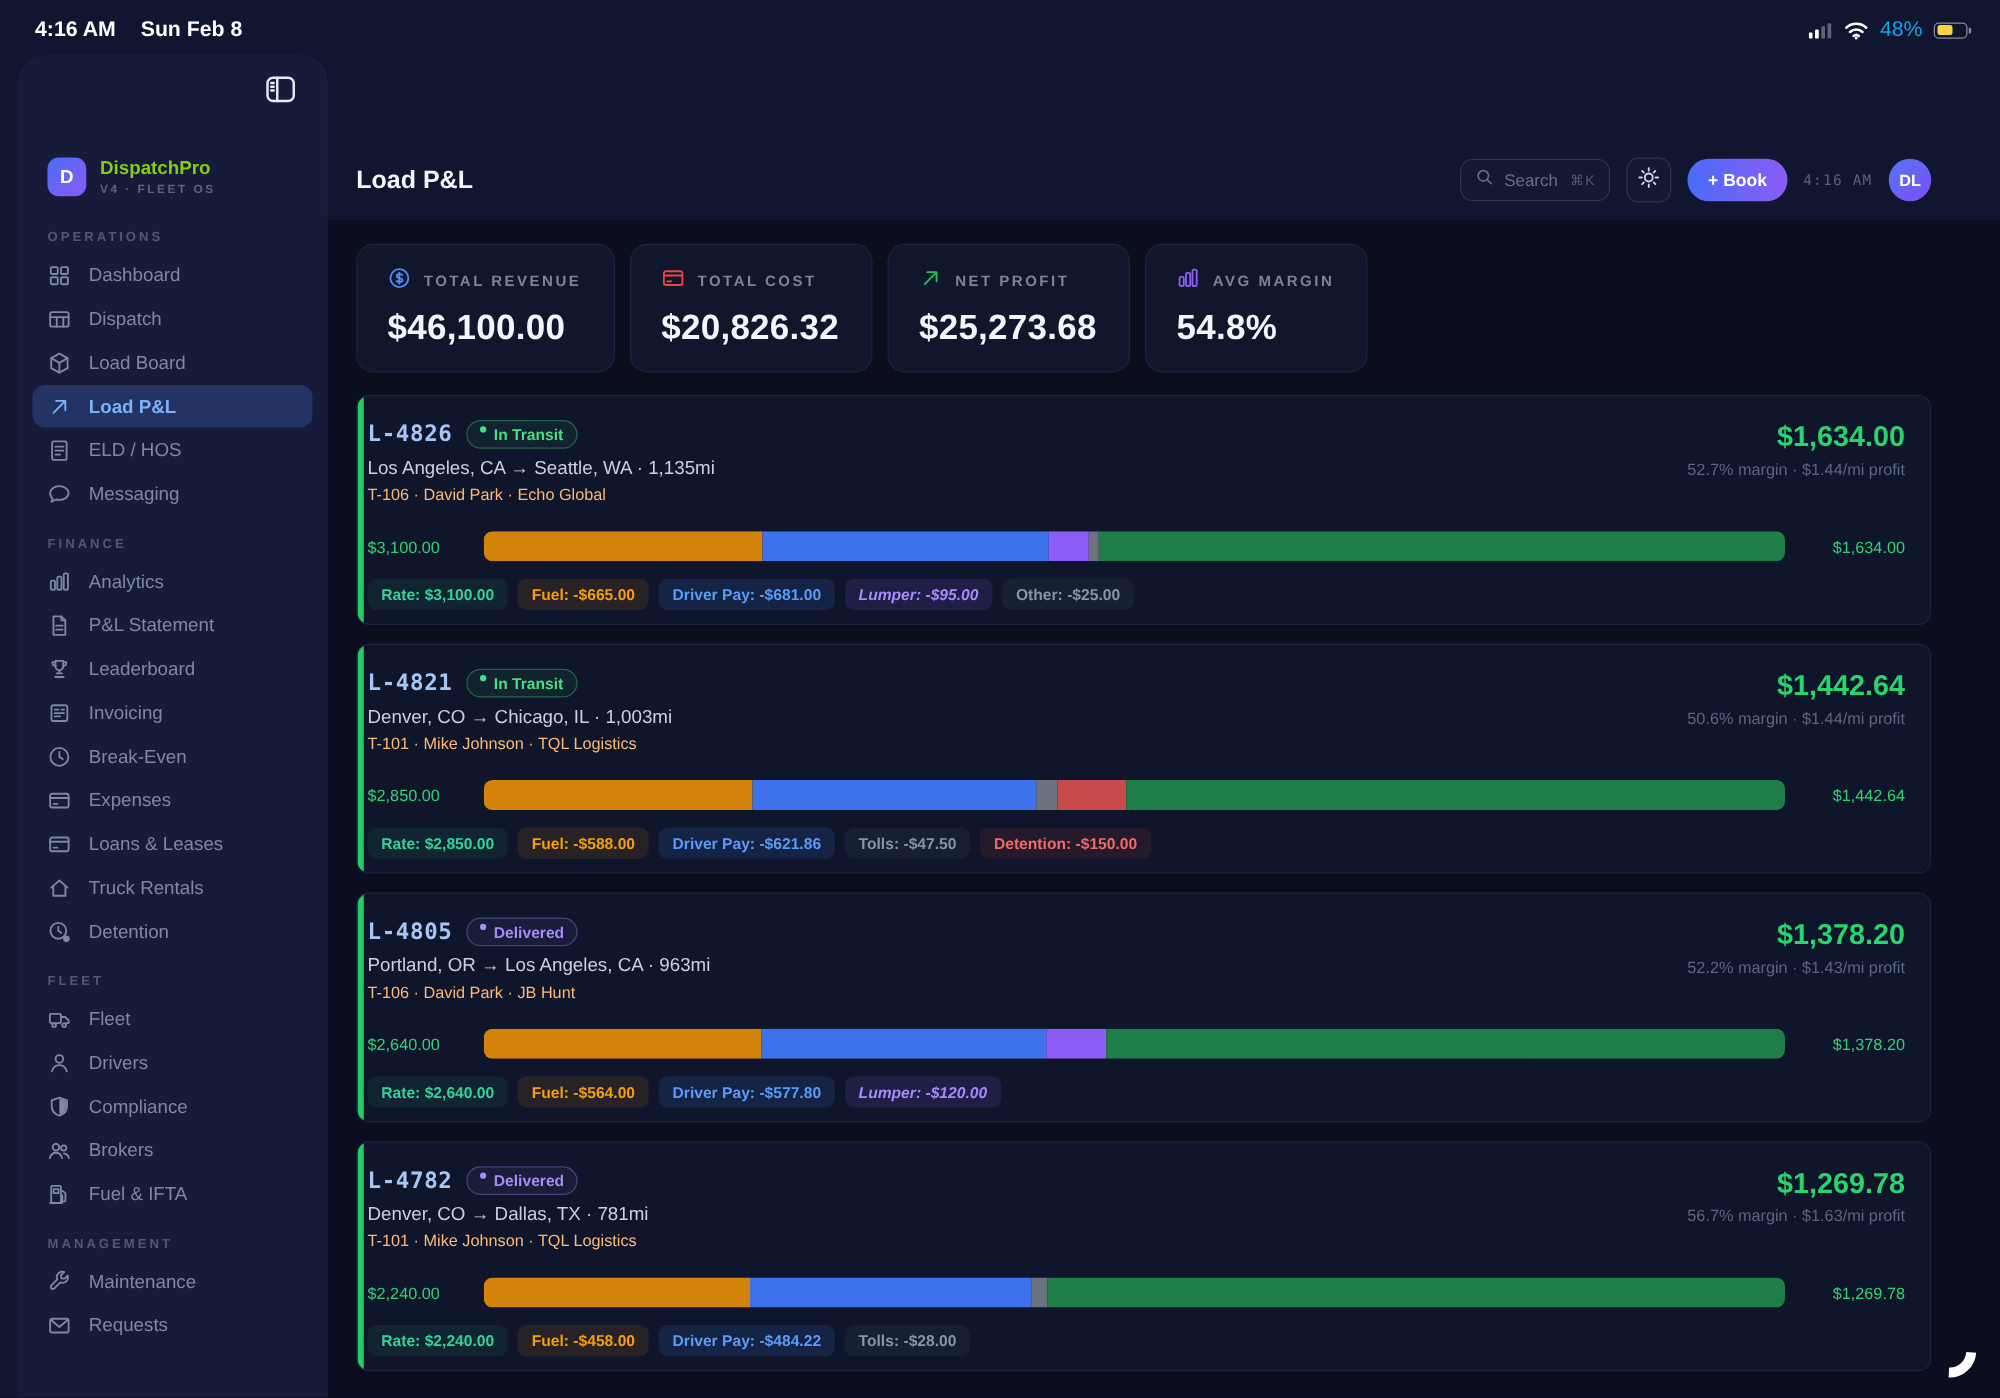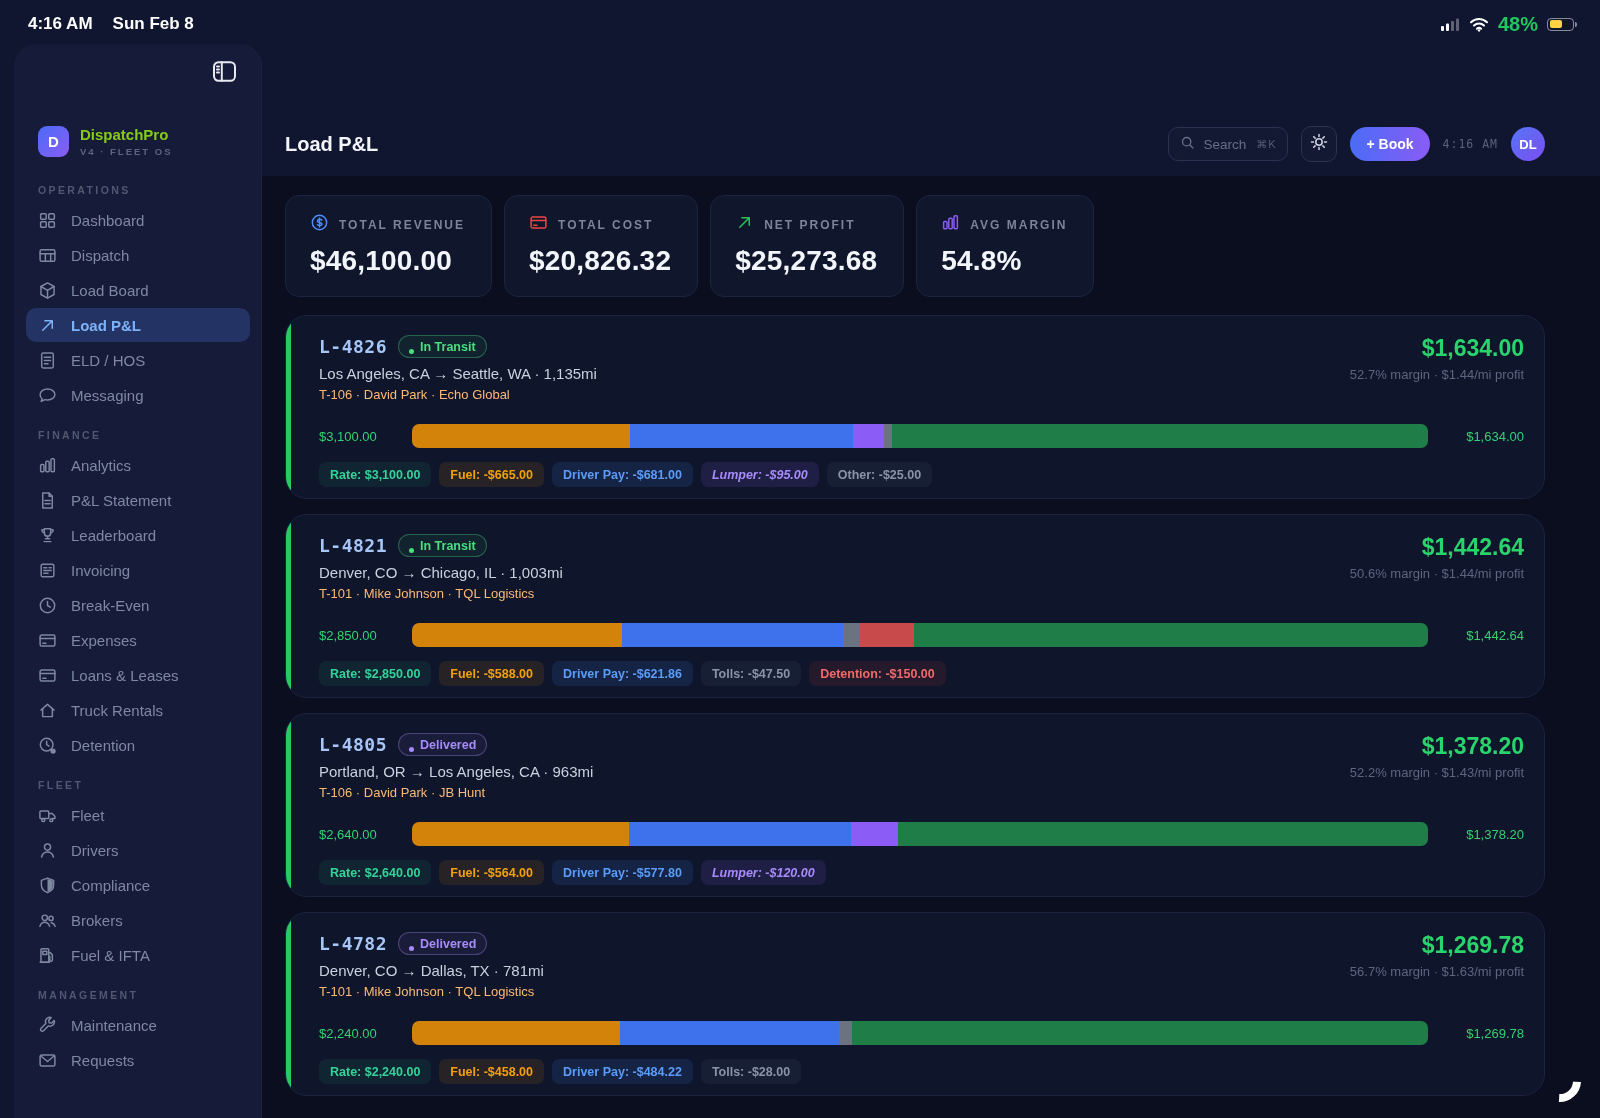--- a/index.html
+++ b/index.html
@@ -11,21 +11,21 @@
     overflow:hidden;
     position:relative;
   }
   
   .statusbar{position:absolute;top:0;left:0;right:0;height:42px;display:flex;justify-content:space-between;align-items:center;padding:6px 26px 0 28px;}
   .sb-left{display:flex;gap:20px;align-items:baseline;}
   .sb-time{font-size:17px;font-weight:700;color:#fff;}
   .sb-date{font-size:17px;font-weight:700;color:#fff;}
   .sb-right{display:flex;gap:9px;align-items:center;}
   .sb-right svg{display:block;}
-  .sb-batt-pct{font-size:20px;font-weight:700;color:#22c55e;}
+  .sb-batt-pct{font-size:17px;font-weight:400;color:#0ea5e9;}
   .battery{width:27px;height:13px;border:1.5px solid rgba(255,255,255,.5);border-radius:4px;position:relative;}
   .battery .fill{position:absolute;left:1.5px;top:1.5px;bottom:1.5px;width:48%;background:#fdd243;border-radius:2px;}
   .battery .nub{position:absolute;right:-4px;top:3.5px;width:2.5px;height:5px;background:rgba(255,255,255,.5);border-radius:0 2px 2px 0;}
   
   .sidebar{position:absolute;left:14px;top:44px;width:248px;bottom:0;background:#161b3a;border-radius:22px 22px 0 0;overflow:hidden;box-shadow:inset -1px 0 0 rgba(255,255,255,.03);}
   .side-top{height:50px;display:flex;justify-content:flex-end;align-items:flex-start;padding:14px 24px 0 0;color:#e8eaf2;}
   .logo-row{display:flex;align-items:center;gap:11px;padding:32px 18px 10px 24px;}
   .logo-badge{width:31px;height:31px;border-radius:9px;background:linear-gradient(135deg,#4a6cf6,#8b5cf6);display:flex;align-items:center;justify-content:center;font-size:15px;font-weight:700;color:#fff;}
   .logo-name{font-size:15px;font-weight:700;color:#84cc16;line-height:1.15;}
   .logo-sub{font-size:9.5px;letter-spacing:2px;color:#5b6480;font-weight:600;margin-top:2px;}
@@ -50,26 +50,26 @@
   .avatar{width:34px;height:34px;border-radius:50%;background:linear-gradient(135deg,#5576f6,#7c4df0);display:flex;align-items:center;justify-content:center;font-size:13px;font-weight:700;color:#fff;cursor:pointer;}
   
   .stats{margin-top:33px;display:flex;gap:12px;}
   .stat-card{background:#10162b;border:1px solid #1c2440;border-radius:14px;padding:17px 26px 19px 24px;display:flex;flex-direction:column;gap:9px;min-width:176px;}
   .stat-top{display:flex;align-items:center;gap:10px;}
   .stat-top svg{width:19px;height:19px;}
   .stat-label{font-size:12px;letter-spacing:2px;color:#7c849b;font-weight:600;}
   .stat-value{font-size:28px;font-weight:700;color:#f2f5fa;letter-spacing:.2px;}
   
   .loads{margin-top:18px;display:flex;flex-direction:column;gap:15px;}
-  .load-card{position:relative;background:#0f152a;border:1px solid #1b2340;border-radius:22px;padding:19px 20px 20px 33px;height:184px;overflow:hidden;}
+  .load-card{position:relative;background:#0f152a;border:1px solid #1b2340;border-radius:10px;padding:19px 20px 20px 8px;height:184px;overflow:hidden;}
   .accent{position:absolute;left:0;top:0;bottom:0;width:5px;background:#24cc63;border-radius:14px 0 0 14px;}
   .load-head{display:flex;justify-content:space-between;align-items:flex-start;}
   .id-row{display:flex;align-items:center;gap:11px;}
   .load-id{font-family:"DejaVu Sans Mono",monospace;font-size:18px;font-weight:700;color:#a6c6f7;letter-spacing:.5px;}
-  .badge{display:inline-flex;align-items:flex-end;gap:6px;font-size:12.5px;font-weight:600;padding:3.5px 10px;border-radius:999px;}
+  .badge{display:inline-flex;align-items:flex-start;gap:6px;font-size:12.5px;font-weight:600;padding:3.5px 10px;border-radius:999px;}
   .badge .dot{width:5px;height:5px;border-radius:50%;background:currentColor;}
   .badge.transit{color:#4ade80;border:1px solid rgba(74,222,128,.35);background:rgba(74,222,128,.07);}
   .badge.delivered{color:#a78bfa;border:1px solid rgba(167,139,250,.35);background:rgba(167,139,250,.07);}
   .route{margin-top:7px;font-size:15px;color:#c9d1df;}
   .sub{margin-top:5px;font-size:13px;color:#fdba74;}
   .load-right{text-align:right;}
   .profit{font-size:23px;font-weight:700;color:#2ad46c;}
   .margin{margin-top:5px;font-size:13px;color:#5d6680;}
   .bar-row{display:flex;align-items:center;margin-top:22px;}
   .bar-label{font-size:13px;color:#32d273;}

